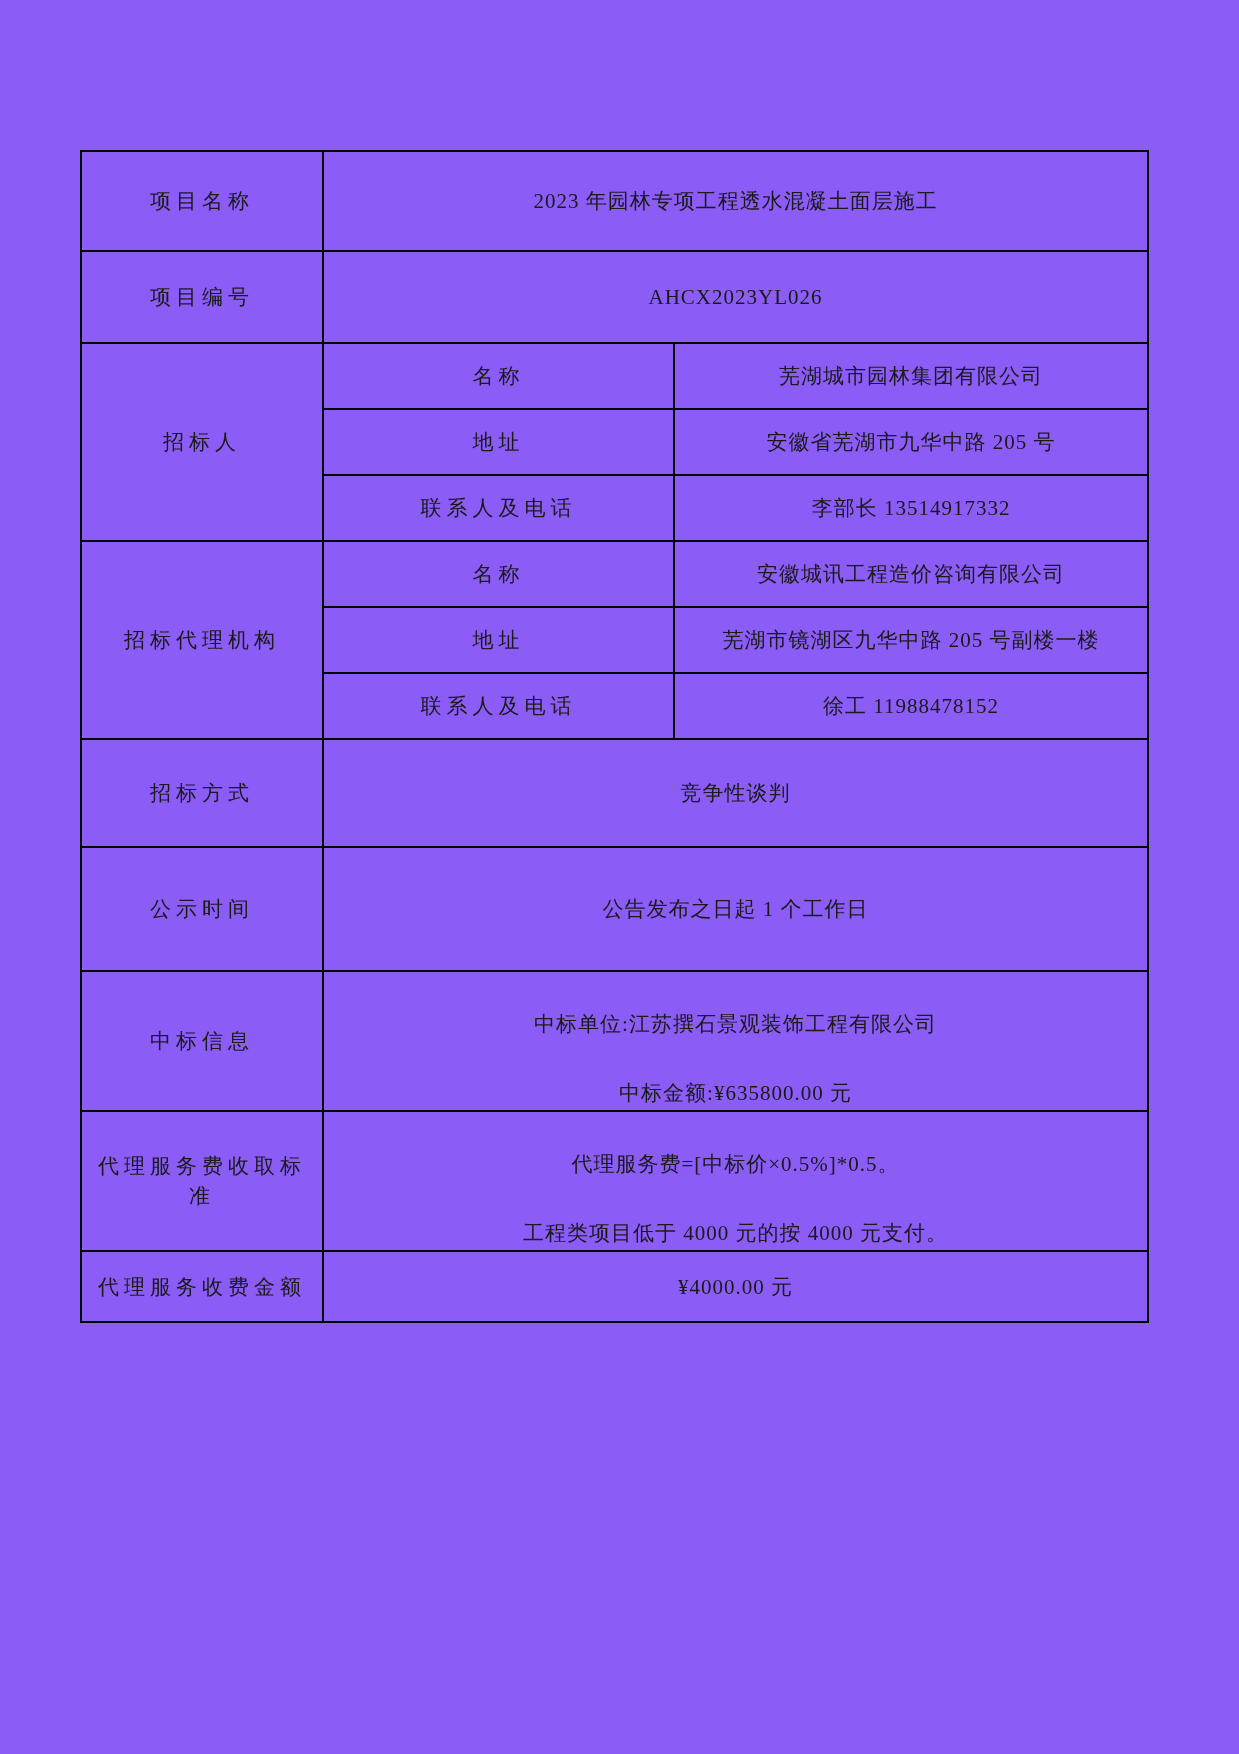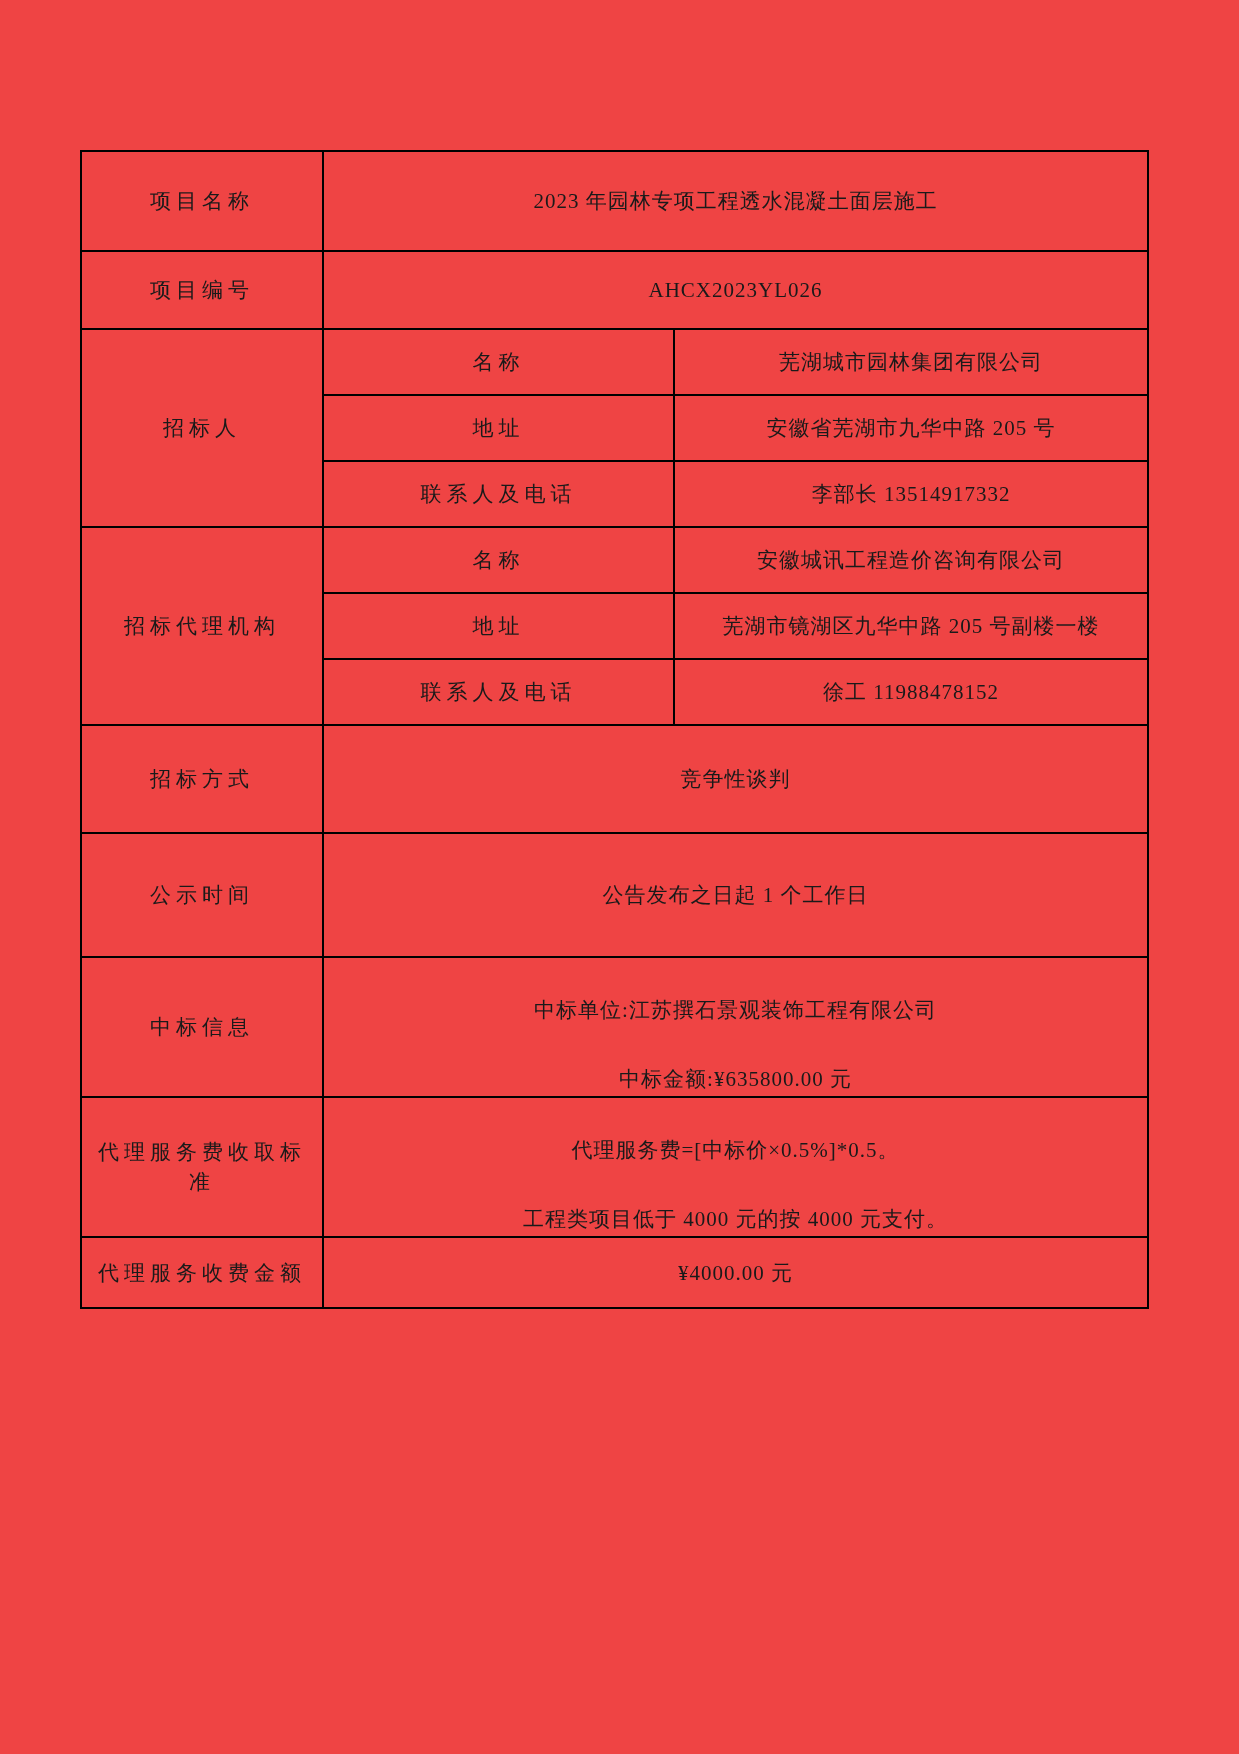--- a/index.html
+++ b/index.html
@@ -4,21 +4,21 @@
 <style>
   html, body {
     margin: 0;
     padding: 0;
     background: #ffffff;
   }
   .page {
     position: relative;
     width: 1239px;
     height: 1754px;
-    background: #ef4444;
+    background: #8b5cf6;
     font-family: "Liberation Serif", "DejaVu Serif", serif;
     color: #1a1a1a;
     overflow: hidden;
   }
   table.doc-table {
     position: absolute;
     left: 80px;
     top: 150px;
     width: 1067px;
     border-collapse: collapse;
@@ -31,21 +31,21 @@
     padding: 0 12px;
     font-size: 21px;
     line-height: 30px;
     overflow: hidden;
   }
   .lbl { letter-spacing: 5px; }
   .val { letter-spacing: 1px; }
   .lines div { line-height: 33px; letter-spacing: 1px; margin-top: 36px; }
   
   .r1  { height: 100px; }
-  .r2  { height: 78px;  }
+  .r2  { height: 92px;  }
   .rsub{ height: 66px;  }
   .r9  { height: 108px; margin-left: 8px; }
   .r10 { height: 124px; }
   .r11 { height: 132px; }
   .r12 { height: 135px; }
   .r13 { height: 71px;  }
 </style>
 </head>
 <body>
 

